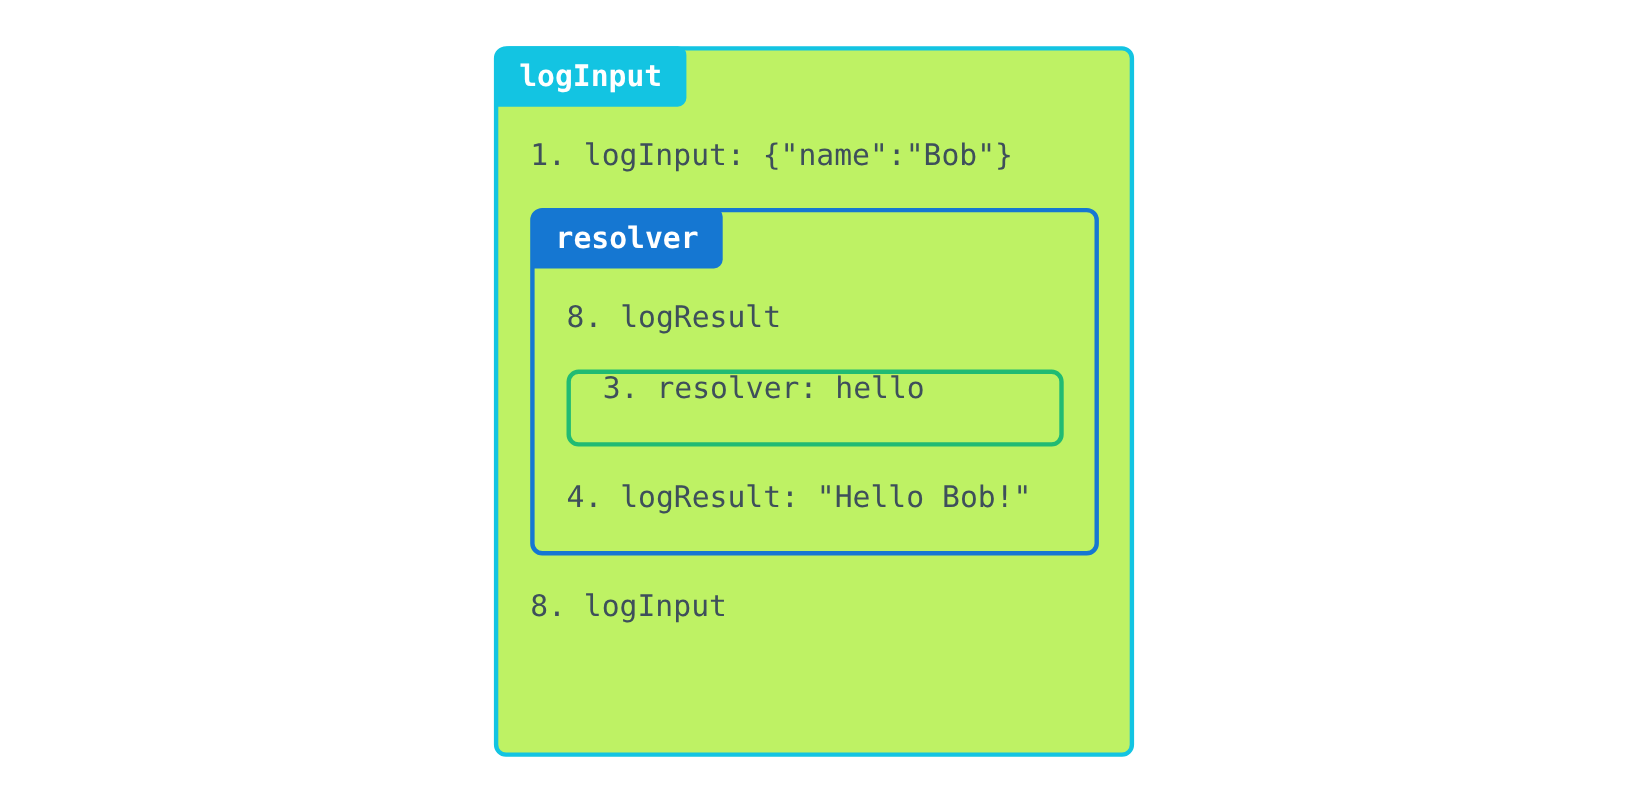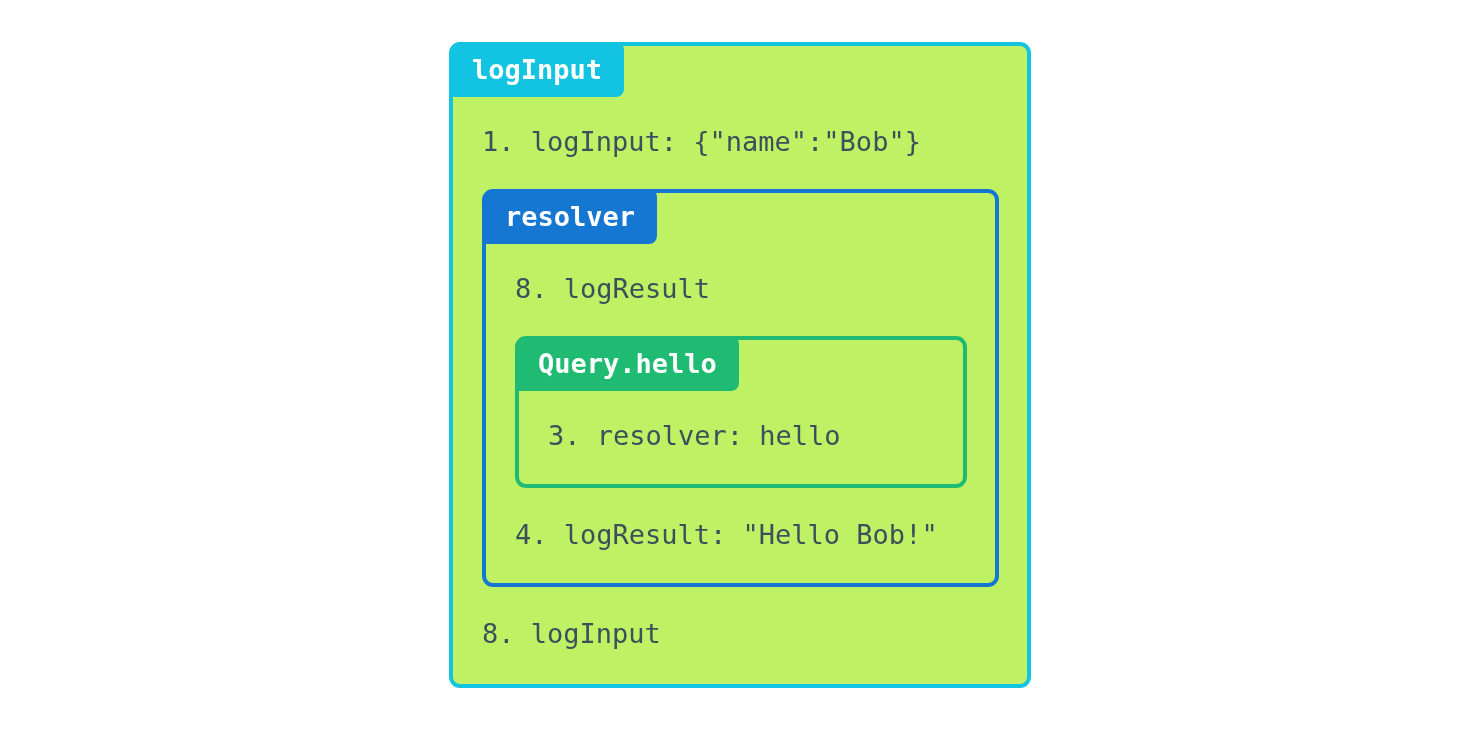--- a/index.html
+++ b/index.html
@@ -67,21 +67,20 @@
     <div class="tab" id="loginput-tab">logInput</div>
 
     <div class="log-line">1. logInput: {"name":"Bob"}</div>
 
     <div class="scope-box" id="logresult-box">
       <div class="tab" id="logresult-tab">resolver</div>
 
       <div class="log-line">8. logResult</div>
 
       <div class="scope-box" id="queryhello-box">
-        <div class="tab" id="queryhello-tab">Query.hello</div>
 
         <div class="log-line">3. resolver: hello</div>
       </div>
 
       <div class="log-line">4. logResult: "Hello Bob!"</div>
     </div>
 
     <div class="log-line">8. logInput</div>
   </div>
 

